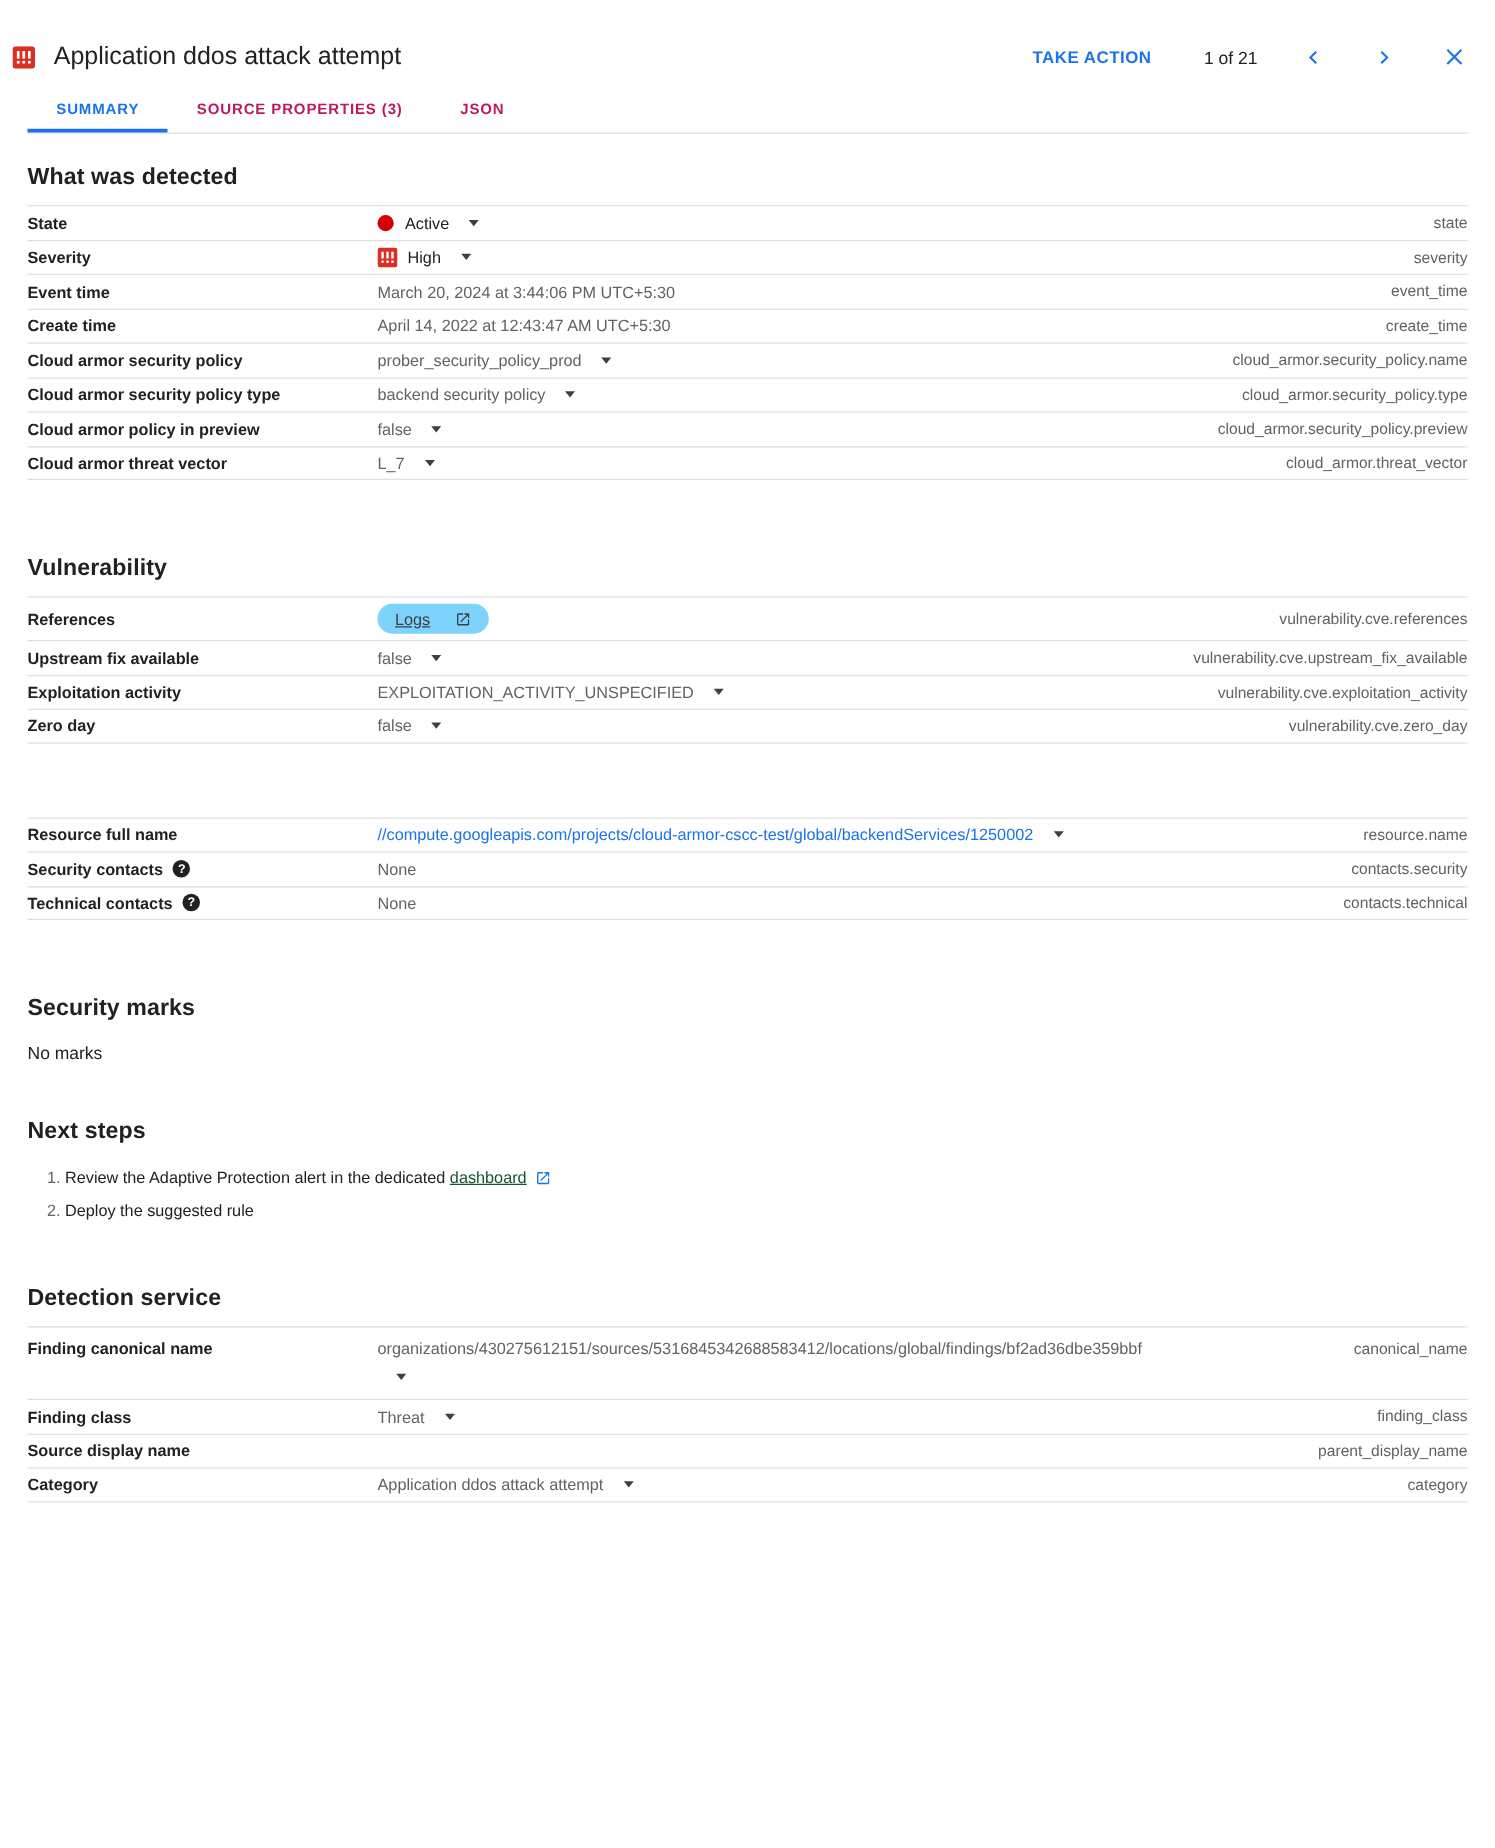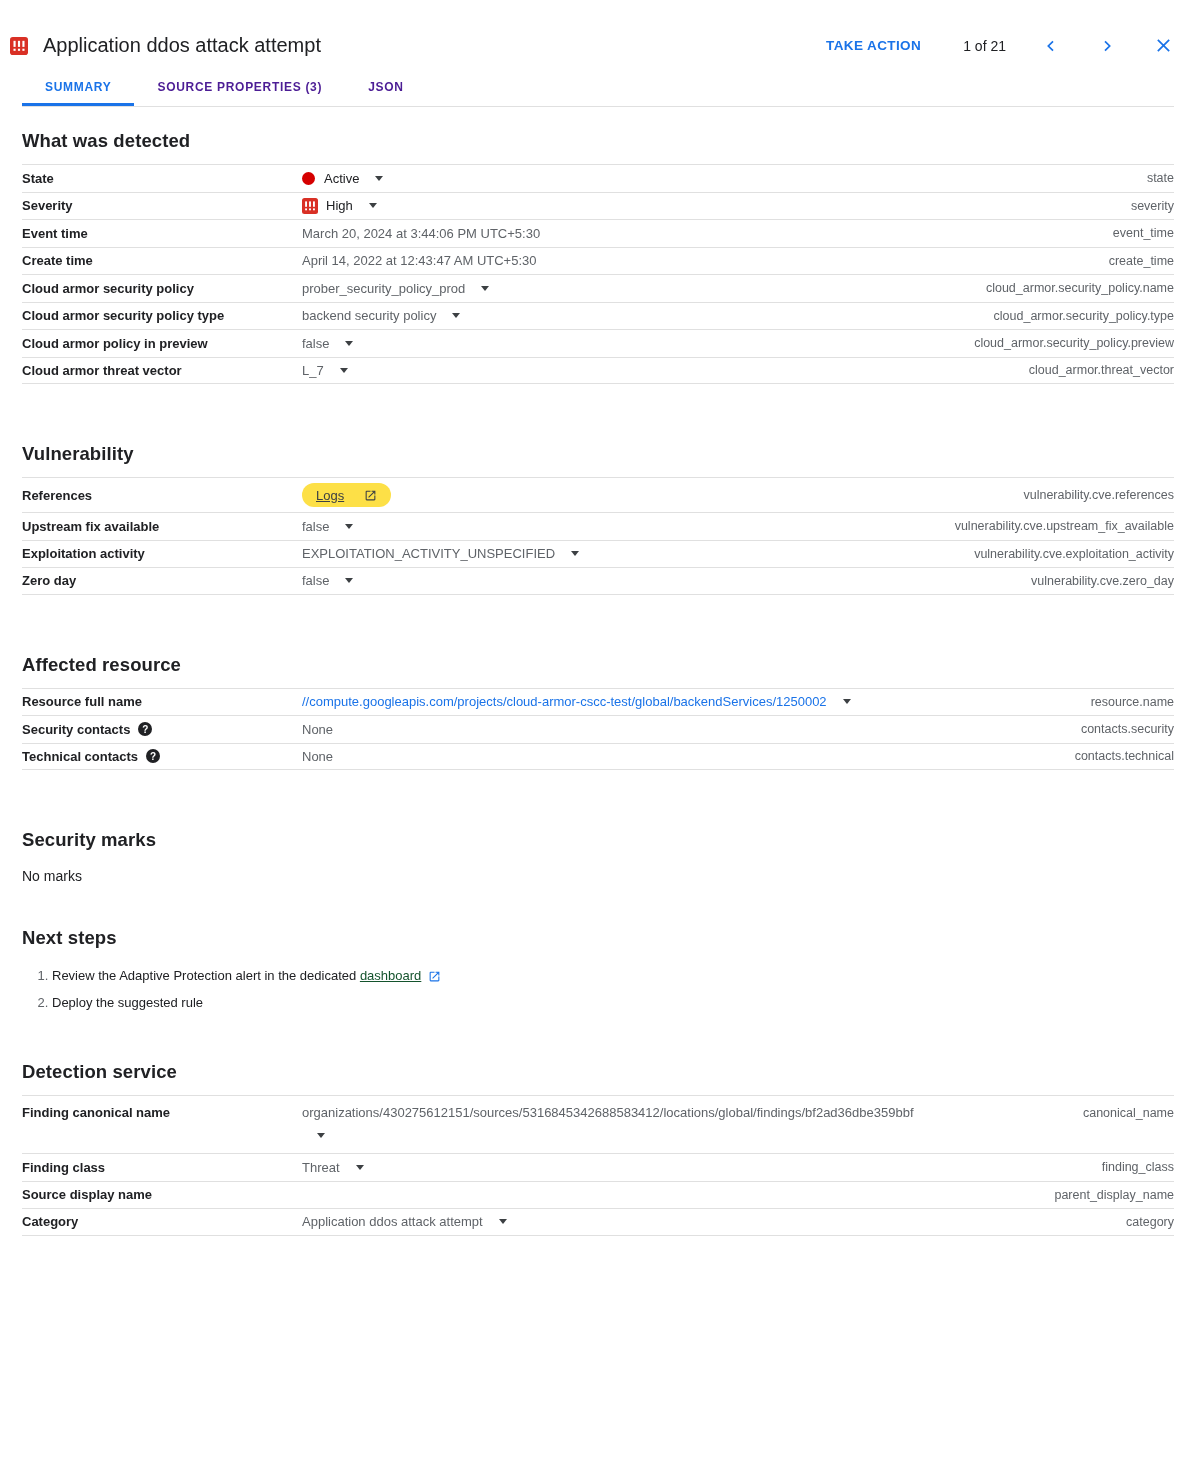--- a/index.html
+++ b/index.html
@@ -33,21 +33,21 @@
   .icon-btn svg { display:block; }
 
   
   .tabbar {
     display:flex; margin:14px 22px 0 22px;
     border-bottom:1px solid #e0e0e0;
   }
   .tab {
     padding:0 23px; height:35px; display:flex; align-items:center;
     font-size:12px; font-weight:bold; letter-spacing:.7px;
-    color:#4c1d95; cursor:pointer; border-bottom:3px solid transparent;
+    color:#be185d; cursor:pointer; border-bottom:3px solid transparent;
   }
   .tab.active { color:#1a73e8; border-bottom-color:#1a73e8; }
 
   
   .section { margin-top:59px; }
   .section.first { margin-top:23px; }
   .section-title { font-size:18.5px; font-weight:bold; color:#202124; letter-spacing:.1px; }
   .table { margin-top:12px; }
   .row {
     display:flex; align-items:center;
@@ -71,21 +71,21 @@
   }
   .val-dark { color:#202124; }
   .state-dot {
     width:13px; height:13px; border-radius:50%;
     background:#d50000; display:inline-block; margin-right:9px;
   }
   .sev-small { width:16px; height:16px; margin-right:8px; display:block; }
 
   .chip {
     display:inline-flex; align-items:center; gap:20px;
-    background:#fde047; border-radius:14px; padding:4.5px 14px;
+    background:#7dd3fc; border-radius:14px; padding:4.5px 14px;
     font-size:13px; color:#3c4043; text-decoration:underline; cursor:pointer;
   }
   .chip svg { display:block; }
 
   .blue-link { color:#1a73e8; text-decoration:none; cursor:pointer; }
   .help-icon {
     width:14px; height:14px; border-radius:50%;
     background:#202124; color:#fff; font-size:10px; font-weight:bold;
     display:inline-flex; align-items:center; justify-content:center;
     margin-left:8px; cursor:pointer;
@@ -286,21 +286,20 @@
             <span>false</span>
             <span class="dd-arrow"></span>
           </span>
         </div>
         <div class="row-field">vulnerability.cve.zero_day</div>
       </div>
     </div>
   </div>
 
   <div class="section">
-    <div class="section-title">Affected resource</div>
     <div class="table">
       <div class="row">
         <div class="row-label">Resource full name</div>
         <div class="row-value">
           <span class="dropdown">
             <a class="blue-link">//compute.googleapis.com/projects/cloud-armor-cscc-test/global/backendServices/1250002</a>
             <span class="dd-arrow"></span>
           </span>
         </div>
         <div class="row-field">resource.name</div>

